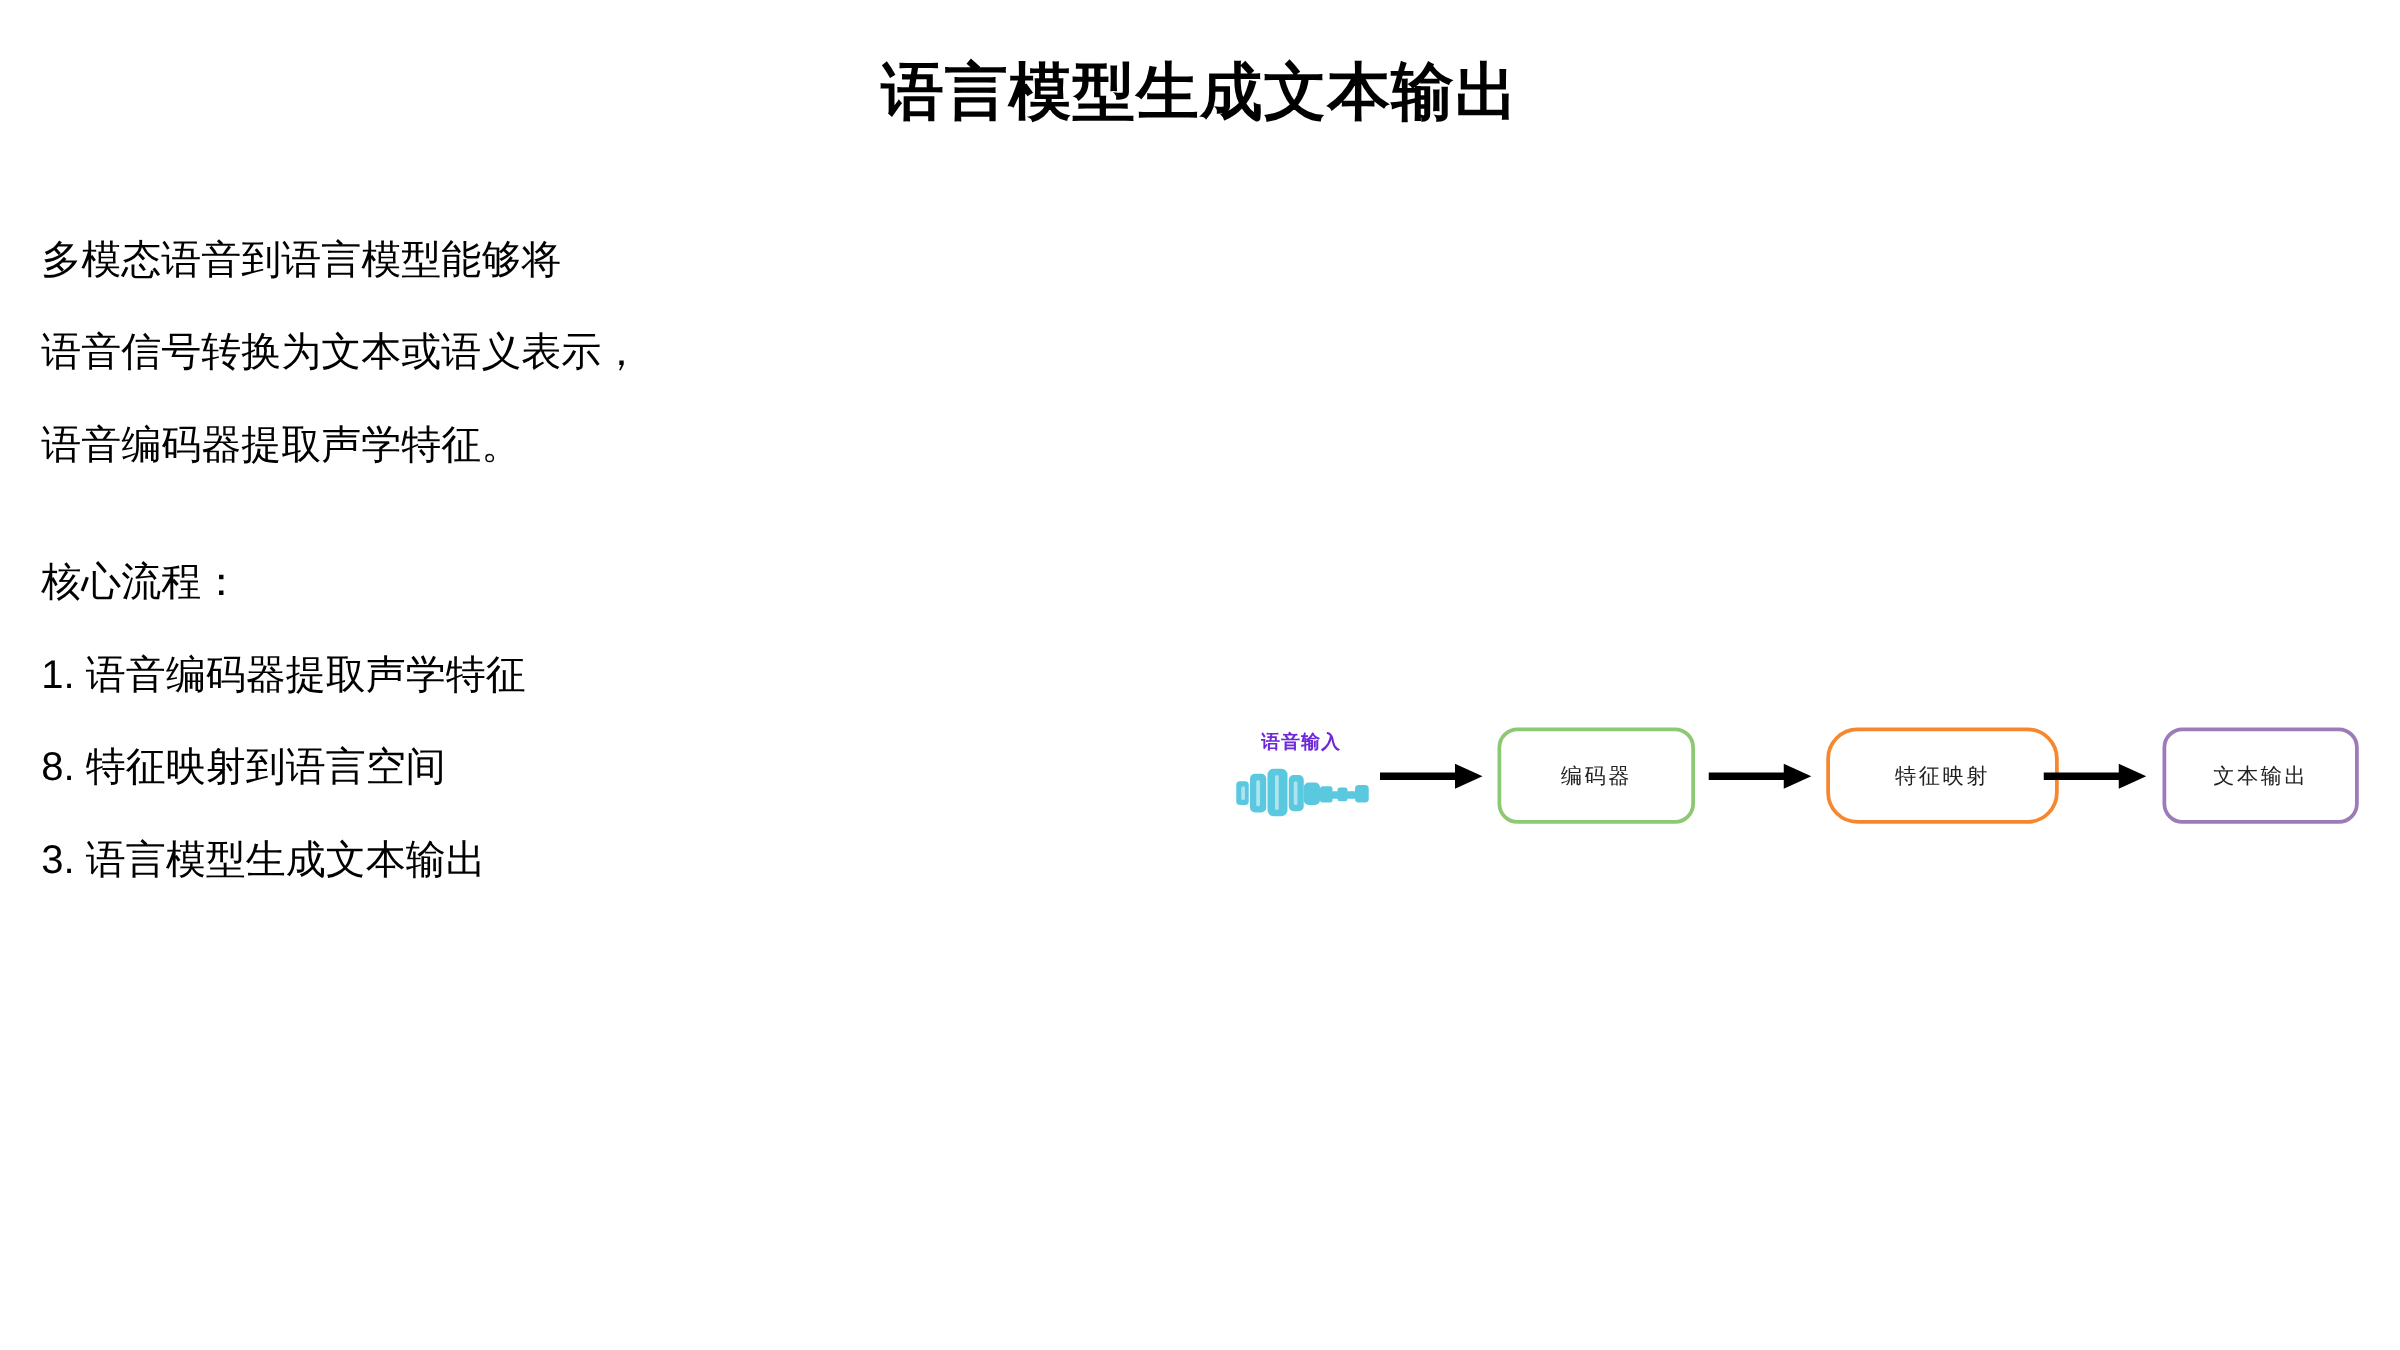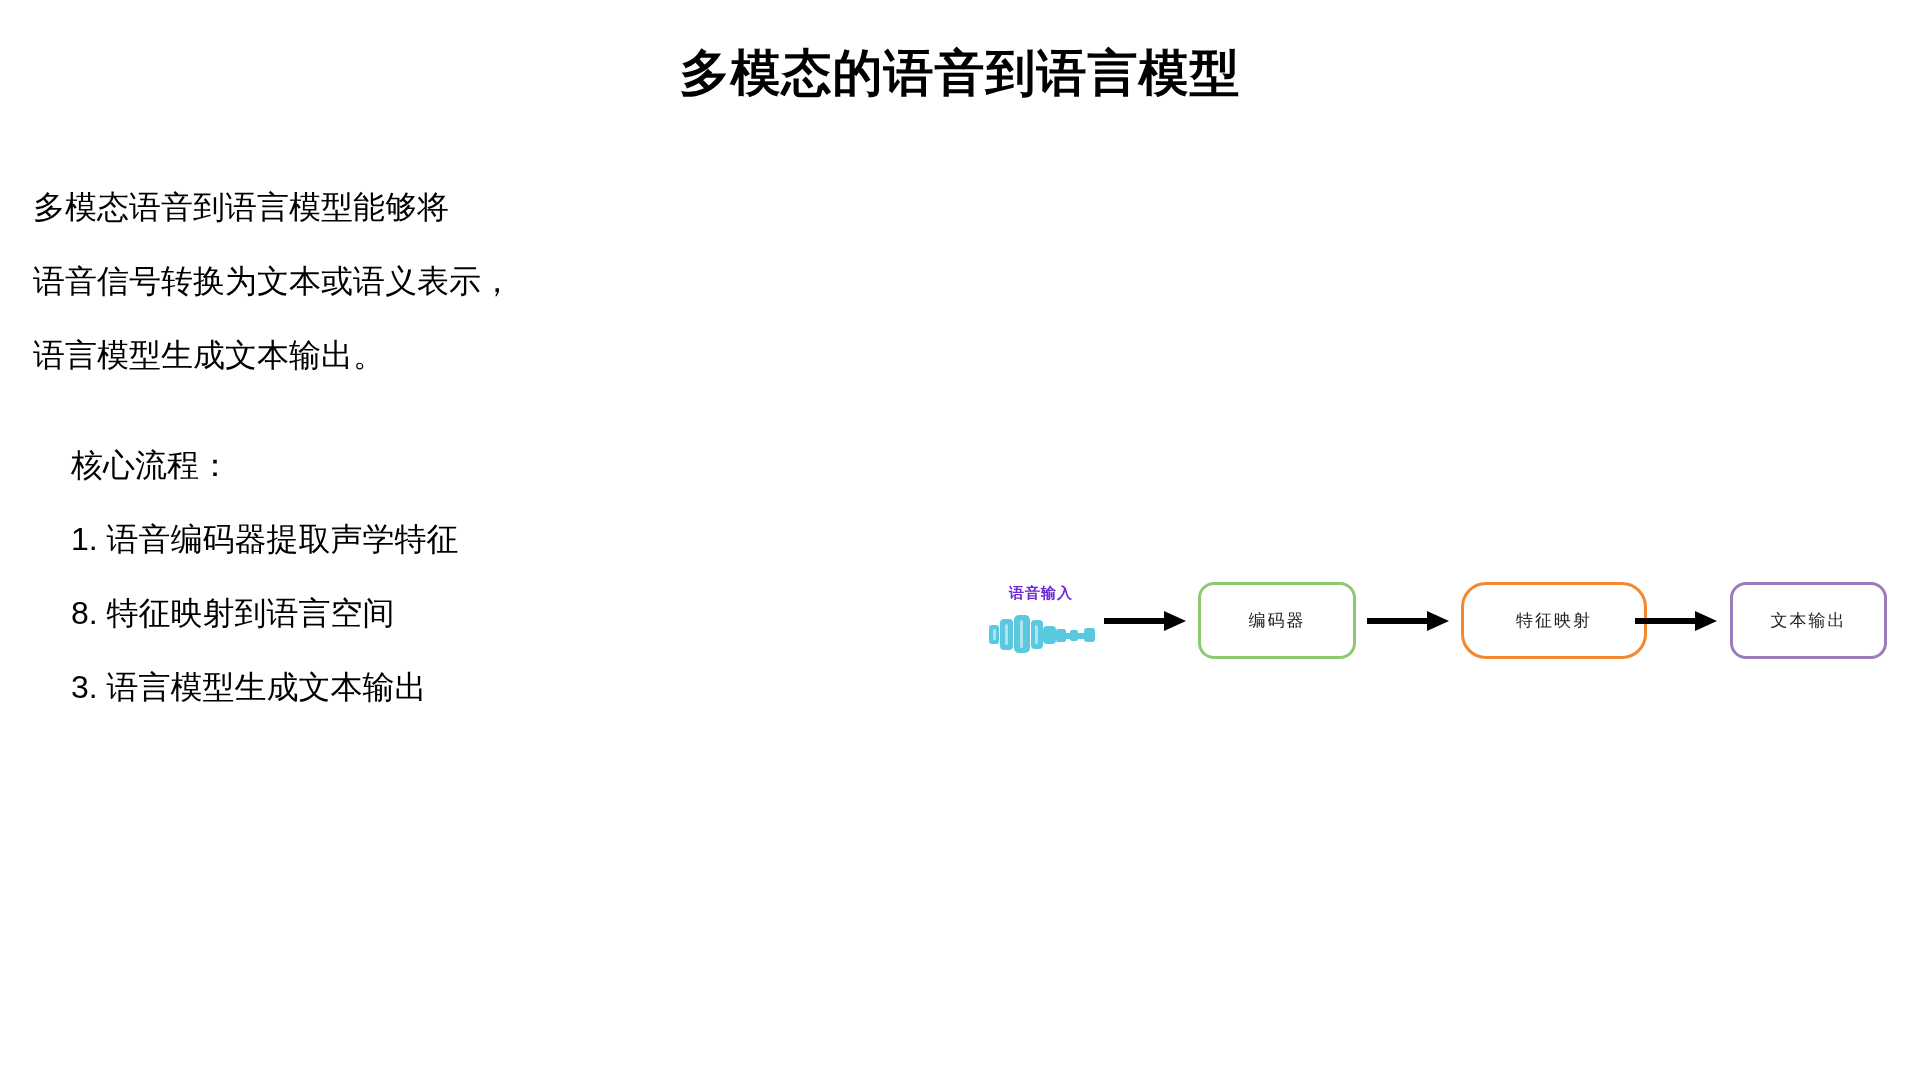--- a/index.html
+++ b/index.html
@@ -27,21 +27,21 @@
   
   .content {
     position: absolute;
     left: 33px; top: 170px;
     font-size: 32px;
     line-height: 74px;
     font-weight: 400;
     color: #000000;
     white-space: nowrap;
   }
-  .process-block { margin-top: 36px; margin-left: 38px; }
+  .process-block { margin-top: 36px; }
 
   
   .diagram { position: absolute; inset: 0; }
 
   .input-label {
     position: absolute;
     left: 986px; top: 584px; width: 110px;
     text-align: center;
     font-size: 15px;
     font-weight: 600;
@@ -75,27 +75,27 @@
   }
   .node-encoder { left: 1198px; width: 158px; }
   .node-mapper  { left: 1461px; width: 186px; border-radius: 25px; }
   .node-output  { left: 1730px; width: 157px; }
 </style>
 </head>
 <body>
 
 <div class="canvas">
 
-  <h1 class="slide-title">多模态的语音到语言模型</h1>
+  <h1 class="slide-title">语言模型生成文本输出</h1>
 
   <div class="content">
     <div>
       <div>多模态语音到语言模型能够将</div>
       <div>语音信号转换为文本或语义表示，</div>
-      <div>语言模型生成文本输出。</div>
+      <div>语音编码器提取声学特征。</div>
     </div>
     <div class="process-block">
       <div>核心流程：</div>
       <div>1. 语音编码器提取声学特征</div>
       <div>8. 特征映射到语言空间</div>
       <div>3. 语言模型生成文本输出</div>
     </div>
   </div>
 
   <div class="diagram">

